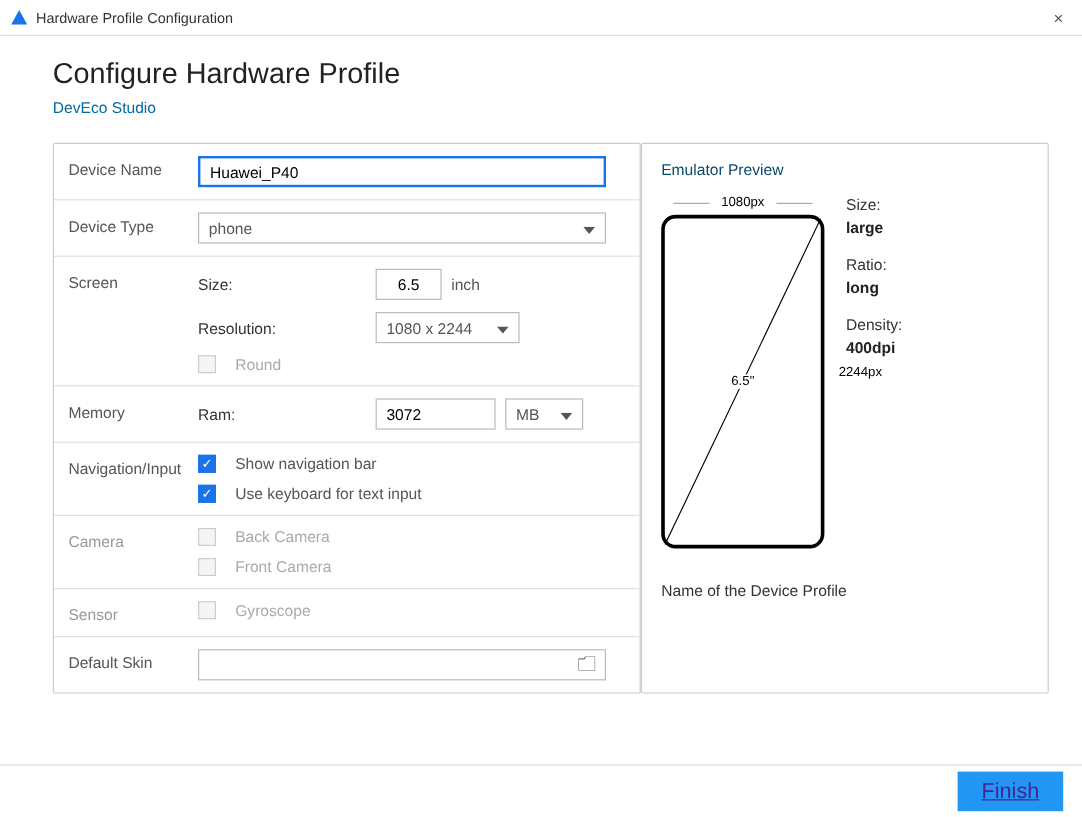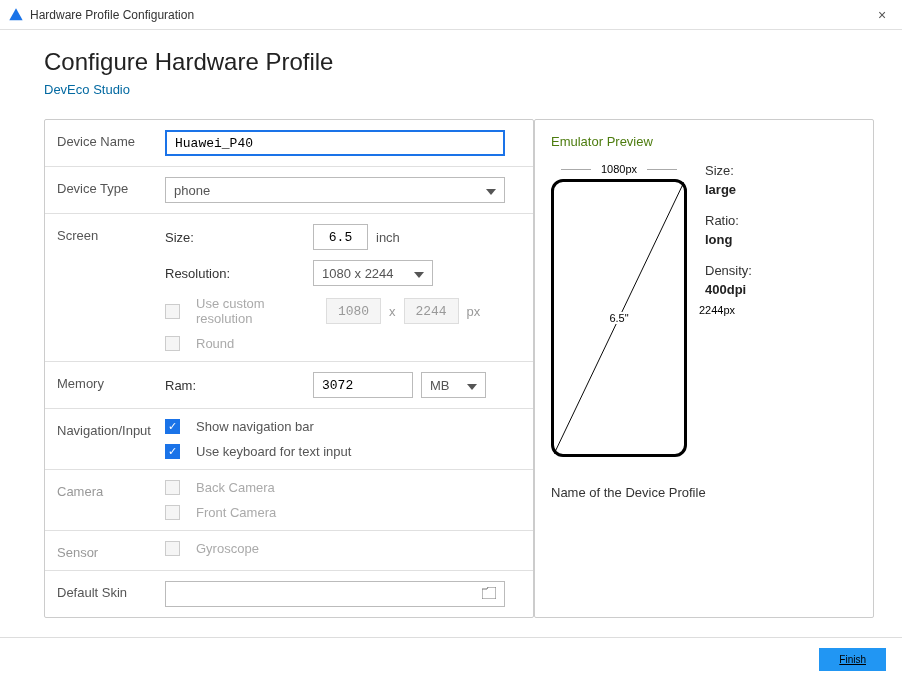--- a/index.html
+++ b/index.html
@@ -20,56 +20,56 @@
 
 .row { display: flex; align-items: flex-start; padding: 10px 12px; border-bottom: 1px solid #e0e0e0; font-size: 13px; color: #555; }
 .row:last-child { border-bottom: none; }
 .row .label { width: 108px; padding-top: 4px; }
 .row .fields { flex: 1; }
 .field-line { display: flex; align-items: center; margin-bottom: 10px; gap: 8px; }
 .field-line:last-child { margin-bottom: 0; }
 .fld-label { width: 140px; color: #333; }
 .fld-label.disabled { color: #aaa; }
 
-input[type=text].txt { border: 1px solid #bbb; padding: 4px 8px; font-size: 13px; height: 26px; font-family: Liberation Mono, monospace; }
+input[type=text].txt { border: 1px solid #bbb; padding: 4px 8px; font-size: 13px; height: 26px; }
 input.txt.focus { border: 2px solid #1a73e8; outline: none; }
 input.txt.small { width: 55px; text-align: center; }
 input.txt[disabled] { background: #f5f5f5; color: #999; border-color: #ddd; }
 
 .select { border: 1px solid #bbb; height: 26px; display: flex; align-items: center; padding: 0 8px; font-size: 13px; background: #fff; position: relative; }
 .select .arrow { margin-left: auto; }
 .select.full { width: 340px; }
 
 .cb { width: 15px; height: 15px; border: 1px solid #999; display: inline-flex; align-items: center; justify-content: center; margin-right: 8px; font-size: 11px; color: #fff; }
 .cb.checked { background: #1a73e8; border-color: #1a73e8; }
 .cb.disabled { border-color: #ccc; background: #f5f5f5; }
 
 .folder-icon { margin-left: auto; }
 
-.preview-title { font-size: 13px; color: #4d7c0f; margin-bottom: 14px; }
+.preview-title { font-size: 13px; color: #0c4a6e; margin-bottom: 14px; }
 .preview-body { display: flex; gap: 18px; }
 .device-outline { position: relative; width: 136px; height: 278px; border: 3px solid #000; border-radius: 12px; }
 .device-outline .diag { position: absolute; left: 0; top: 0; width: 100%; height: 100%; }
 .device-outline .diag-text { position: absolute; left: 50%; top: 50%; transform: translate(-50%, -50%); font-size: 11px; background: #fff; padding: 0 2px; }
 .dim-top { text-align: center; font-size: 11px; margin-bottom: 4px; position: relative; }
 .dim-top::before, .dim-top::after { content: ""; position: absolute; top: 50%; width: 30px; border-top: 1px solid #aaa; }
 .dim-top::before { left: 10px; }
 .dim-top::after { right: 10px; }
 .dim-right { font-size: 11px; writing-mode: horizontal-tb; position: absolute; right: -48px; top: 50%; transform: translateY(-50%); }
 .device-wrap { position: relative; }
 
 .spec-list { font-size: 13px; color: #333; }
 .spec-list div { margin-bottom: 4px; }
 .spec-list .k { color: #333; }
 .spec-list .v { font-weight: 600; color: #222; margin-bottom: 16px; }
 
 .preview-footer { font-size: 13px; color: #333; margin-top: 28px; }
 
 .footer { position: absolute; bottom: 0; left: 0; right: 0; height: 44px; border-top: 1px solid #ddd; display: flex; align-items: center; justify-content: flex-end; padding: 0 16px; }
-.btn-finish { background: #2196f3; color: #000000; border: none; padding: 6px 20px; font-size: 10px; cursor: pointer; text-decoration: underline; }
+.btn-finish { background: #2196f3; color: #4c1d95; border: none; padding: 6px 20px; font-size: 18px; cursor: pointer; text-decoration: underline; }
 
 svg.tri { width: 10px; height: 6px; }
 </style>
 </head>
 <body>
 
 <div class="titlebar">
   <svg class="logo" viewBox="0 0 24 24">
       <path fill="#1a73e8" d="M12 2 L22 20 L2 20 Z"></path>
     </svg>
@@ -112,28 +112,20 @@
             <span>inch</span>
           </div>
           <div class="field-line">
             <span class="fld-label">Resolution:</span>
             <div class="select" style="width:120px">
               <span>1080 x 2244</span>
               <span class="arrow"><svg class="tri" viewBox="0 0 10 6">
                     <path d="M0 0 L10 0 L5 6 Z" fill="#555"></path>
                   </svg></span>
             </div>
-          </div>
-          <div class="field-line">
-            <span class="cb disabled"></span>
-            <span class="fld-label disabled" style="width:122px">Use custom resolution</span>
-            <input type="text" class="txt small" disabled="" value="1080" style="">
-            <span style="color:#999">x</span>
-            <input type="text" class="txt small" disabled="" value="2244" style="">
-            <span style="color:#999">px</span>
           </div>
           <div class="field-line">
             <span class="cb disabled"></span>
             <span class="fld-label disabled">Round</span>
           </div>
         </div>
       </div>
 
       <div class="row">
         <div class="label">Memory</div>

